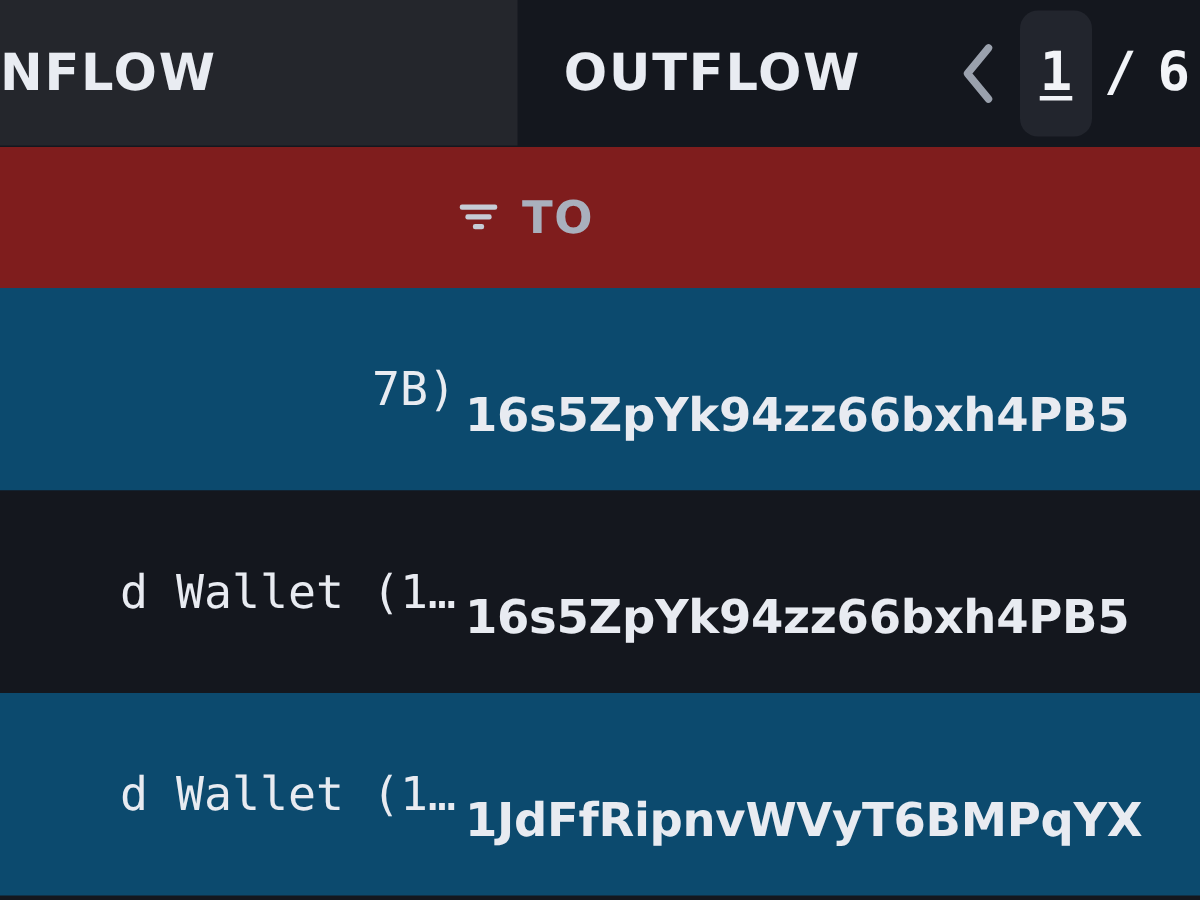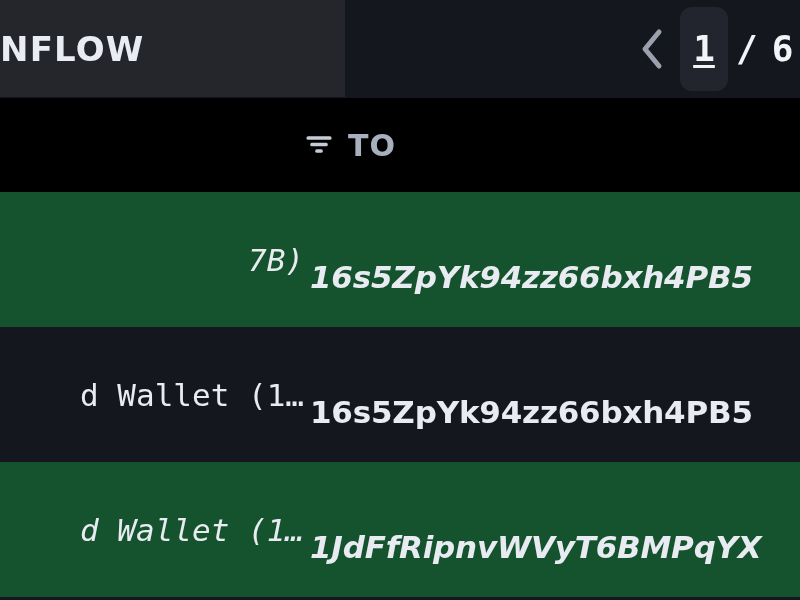--- a/index.html
+++ b/index.html
@@ -128,21 +128,21 @@
     position: absolute;
     left: 0;
     top: 98px;
     width: 800px;
     height: 502px;
   }
 
   .thead {
     position: relative;
     height: 94px;
-    background: #000000;
+    background: #7f1d1d;
   }
 
   .th {
     position: absolute;
     top: 0;
     height: 94px;
     display: flex;
     align-items: center;
     gap: 14px;
   }
@@ -163,21 +163,21 @@
     color: #a9b0bd;
     white-space: nowrap;
   }
 
   .row {
     position: relative;
     height: 135px;
     width: 800px;
     overflow: hidden;
   }
-  .row.alt  { background: #14532d; font-style: italic; }
+  .row.alt  { background: #0c4a6e; }
   .row.base { background: #14171e; }
 
   .cell {
     position: absolute;
     top: 0;
     height: 135px;
     display: flex;
     align-items: center;
     white-space: nowrap;
     overflow: hidden;
@@ -215,20 +215,23 @@
 <body>
 
 <div id="app">
 
   <div class="tabbar">
 
     <div class="tab tab-inflow">
       <span class="tab-label">NFLOW</span>
     </div>
 
+    <div class="tab tab-outflow">
+      <span class="tab-label">OUTFLOW</span>
+    </div>
 
     <div class="pager">
 
       <div class="pager-prev">
         <svg width="30" height="46" viewBox="0 0 30 46">
           <path d="M22 6 L8 23 L22 40" fill="none" stroke="#9aa1ad" stroke-width="5" stroke-linecap="round" stroke-linejoin="round"></path>
         </svg>
       </div>
 
       <div class="page-input">

